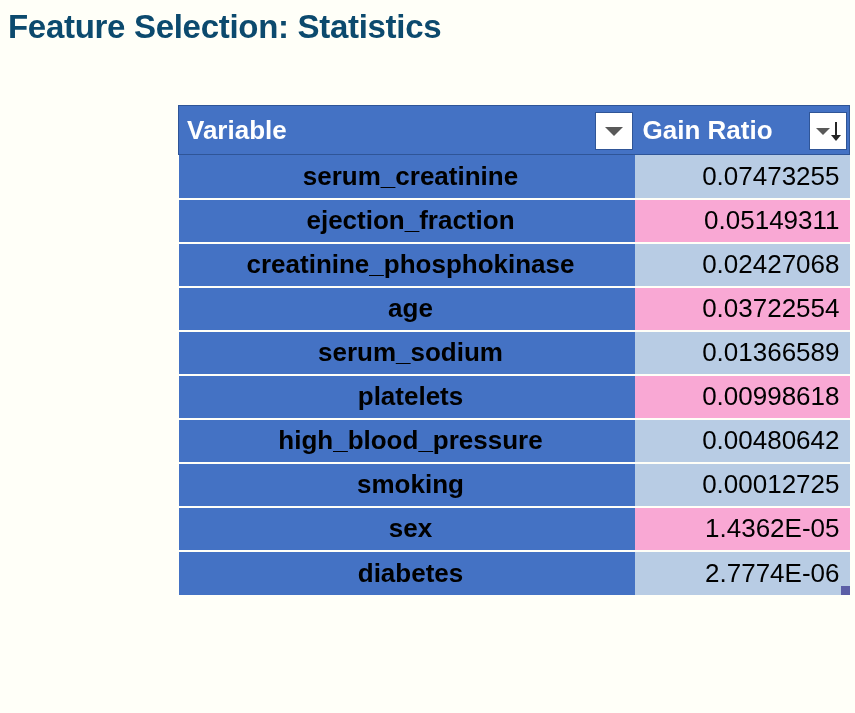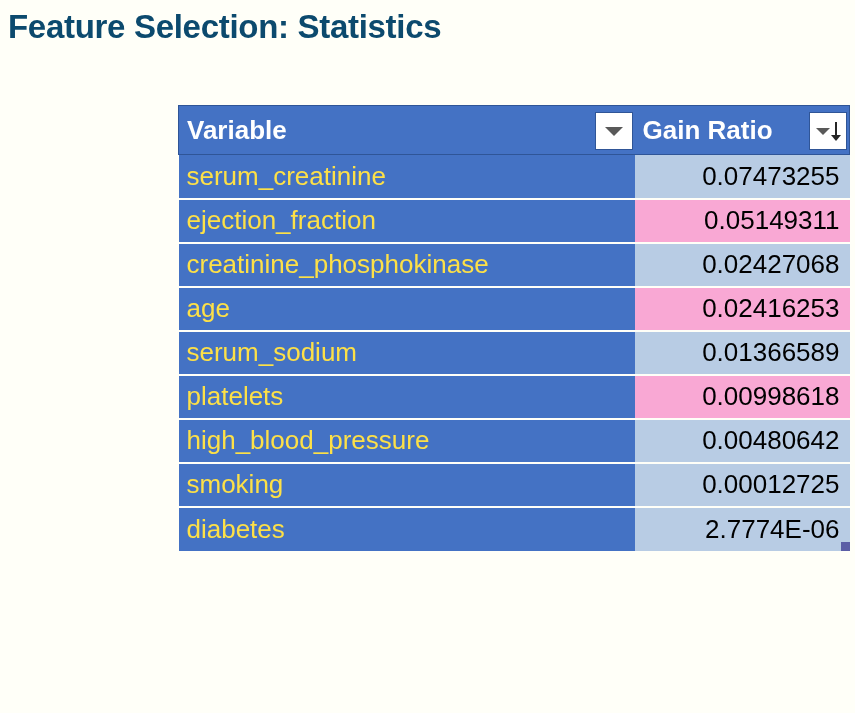--- a/index.html
+++ b/index.html
@@ -127,26 +127,27 @@
     width: 0;
     height: 0;
     border-left: 5px solid transparent;
     border-right: 5px solid transparent;
     border-top: 6px solid #262626;
   }
 
   
   .cell-var {
     background: #4472c4;
-    color: #fde047;
+    color: #000000;
     font-size: 26px;
-    font-weight: normal;
+    font-weight: bold;
     padding-left: 8px !important;
     border-top: 2px solid #fffff8;
     white-space: nowrap;
+    text-align: center;
   }
   .cell-gain {
     font-size: 26px;
     color: #000000;
     text-align: right;
     padding-right: 10px !important;
     border-top: 2px solid #fffff8;
     position: relative;
   }
   .cell-gain.band-a { background: #b8cce4; }
@@ -196,37 +197,41 @@
     <tr>
       <td class="cell-var">ejection_fraction</td>
       <td class="cell-gain band-b">0.05149311</td>
     </tr>
     <tr>
       <td class="cell-var">creatinine_phosphokinase</td>
       <td class="cell-gain band-a">0.02427068</td>
     </tr>
     <tr>
       <td class="cell-var">age</td>
-      <td class="cell-gain band-b">0.02416253</td>
+      <td class="cell-gain band-b">0.03722554</td>
     </tr>
     <tr>
       <td class="cell-var">serum_sodium</td>
       <td class="cell-gain band-a">0.01366589</td>
     </tr>
     <tr>
       <td class="cell-var">platelets</td>
       <td class="cell-gain band-b">0.00998618</td>
     </tr>
     <tr>
       <td class="cell-var">high_blood_pressure</td>
       <td class="cell-gain band-a">0.00480642</td>
     </tr>
     <tr>
       <td class="cell-var">smoking</td>
       <td class="cell-gain band-a">0.00012725</td>
+    </tr>
+    <tr>
+      <td class="cell-var">sex</td>
+      <td class="cell-gain band-b">1.4362E-05</td>
     </tr>
     <tr>
       <td class="cell-var">diabetes</td>
       <td class="cell-gain band-a">
         <span>2.7774E-06</span>
         <span class="sel-handle"></span>
       </td>
     </tr>
   </tbody>
 </table>

